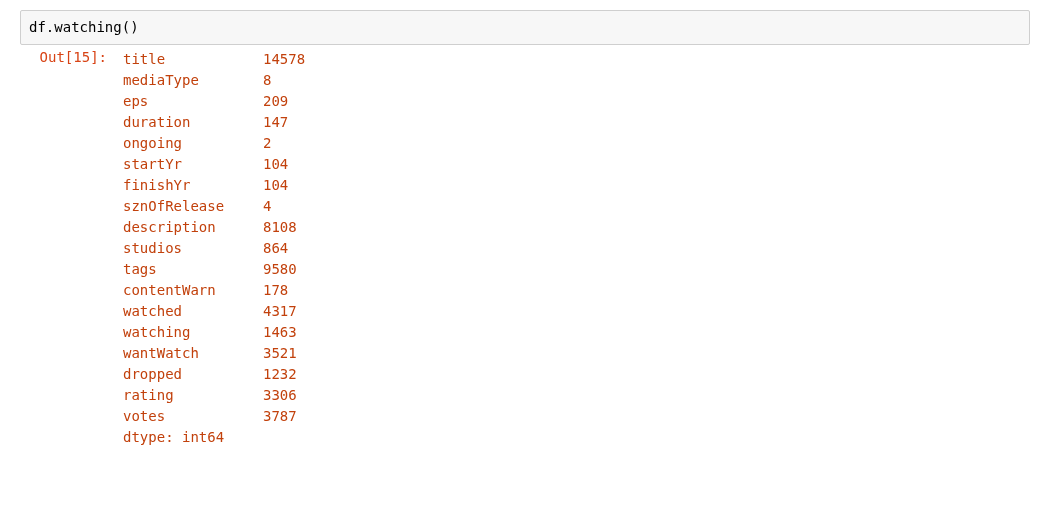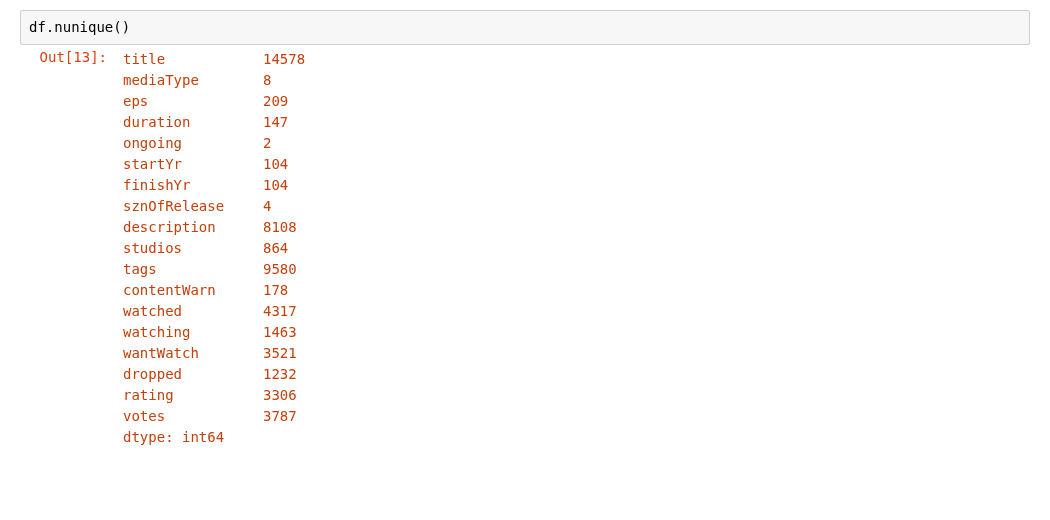--- a/index.html
+++ b/index.html
@@ -57,19 +57,19 @@
     }
     .col-val {
       display: inline-block;
       width: 70px;
     }
   </style>
 </head>
 <body>
 
 <div class="cell">
-  <div class="input-area">df.nunique()</div>
+  <div class="input-area">df.watching()</div>
 </div>
 
 <div class="cell">
-  <div class="prompt prompt-out">Out[13]:</div>
+  <div class="prompt prompt-out">Out[15]:</div>
   <div class="output-area" id="output-body"><div class="row"><span class="col-name">title</span><span class="col-val">14578</span></div><div class="row"><span class="col-name">mediaType</span><span class="col-val">8</span></div><div class="row"><span class="col-name">eps</span><span class="col-val">209</span></div><div class="row"><span class="col-name">duration</span><span class="col-val">147</span></div><div class="row"><span class="col-name">ongoing</span><span class="col-val">2</span></div><div class="row"><span class="col-name">startYr</span><span class="col-val">104</span></div><div class="row"><span class="col-name">finishYr</span><span class="col-val">104</span></div><div class="row"><span class="col-name">sznOfRelease</span><span class="col-val">4</span></div><div class="row"><span class="col-name">description</span><span class="col-val">8108</span></div><div class="row"><span class="col-name">studios</span><span class="col-val">864</span></div><div class="row"><span class="col-name">tags</span><span class="col-val">9580</span></div><div class="row"><span class="col-name">contentWarn</span><span class="col-val">178</span></div><div class="row"><span class="col-name">watched</span><span class="col-val">4317</span></div><div class="row"><span class="col-name">watching</span><span class="col-val">1463</span></div><div class="row"><span class="col-name">wantWatch</span><span class="col-val">3521</span></div><div class="row"><span class="col-name">dropped</span><span class="col-val">1232</span></div><div class="row"><span class="col-name">rating</span><span class="col-val">3306</span></div><div class="row"><span class="col-name">votes</span><span class="col-val">3787</span></div><div class="row">dtype: int64</div></div>
 </div>
 
 </body></html>

